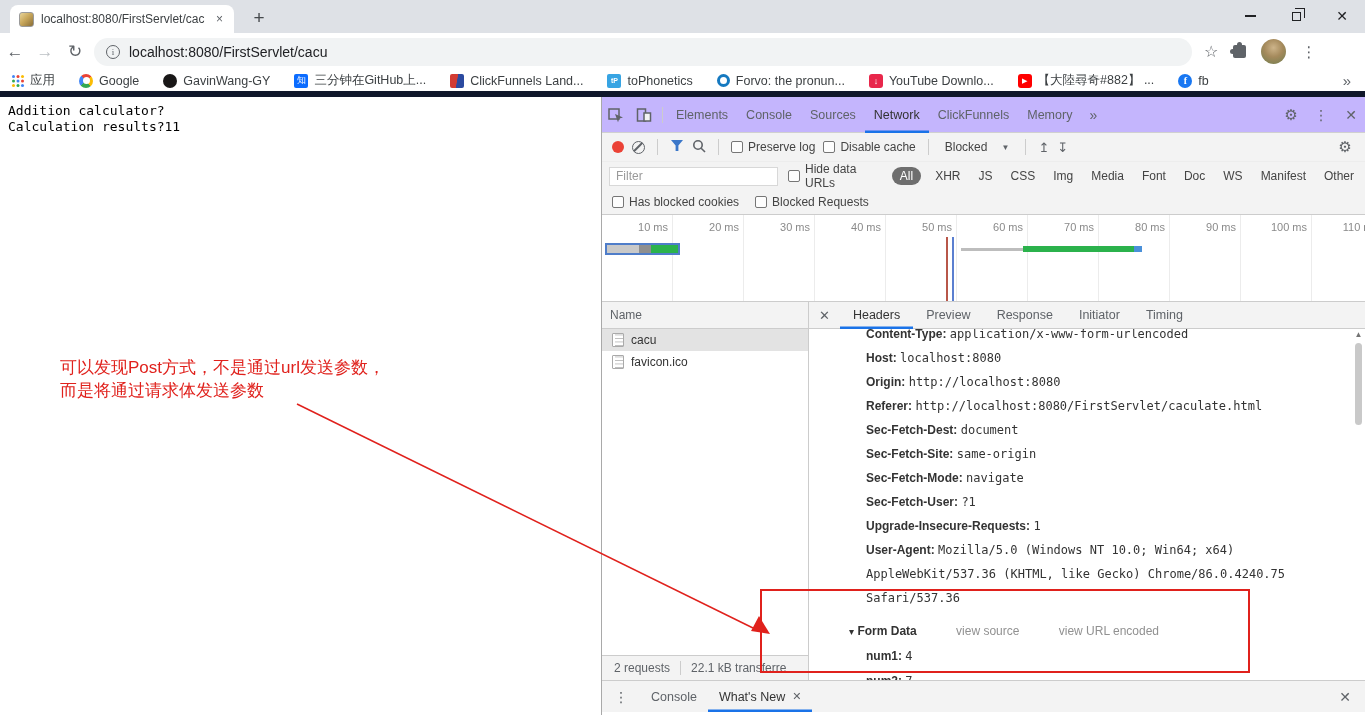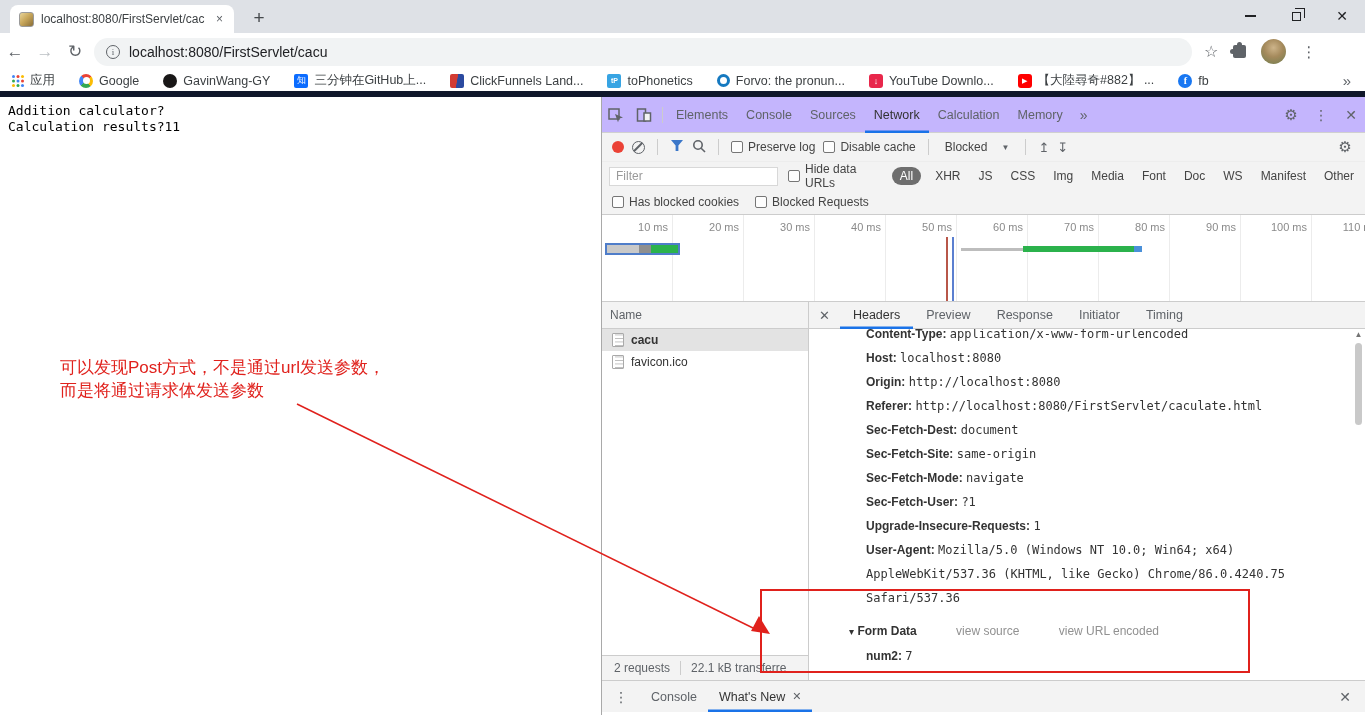--- a/index.html
+++ b/index.html
@@ -124,21 +124,21 @@
   .ov-bar2-green { position:absolute; left:421px; top:31px; width:111px; height:6px; background:#2bb24c; }
   .ov-bar2-blue { position:absolute; left:532px; top:31px; width:8px; height:6px; background:#4a90d9; }
   .ov-red-line { position:absolute; left:344px; top:22px; bottom:0; width:1.5px; background:#b8574a; }
   .ov-blue-line { position:absolute; left:350px; top:22px; bottom:0; width:1.5px; background:#5b7fd0; }
 
   .listarea { flex:1; display:flex; min-height:0; }
   .namecol { width:207px; border-right:1px solid #ccc; position:relative; flex:0 0 auto; }
   .namehdr { height:27px; background:#f3f3f3; border-bottom:1px solid #ccc; display:flex; align-items:center;
              padding-left:8px; color:#5f6368; }
   .req-row { height:22px; display:flex; align-items:center; gap:7px; padding-left:10px; color:#333; }
-  .req-row.selected { background:#e3e3e3;font-weight:bold; }
+  .req-row.selected { background:#e3e3e3; }
   .file-ic { width:12px; height:14px; background:#fff; border:1px solid #aaa; border-radius:1px;
              background-image:linear-gradient(#bbb 1px, transparent 1px);
              background-size:8px 3.5px; background-position:2px 4px; background-repeat:repeat-y; }
   .summary { position:absolute; left:0; right:0; bottom:0; height:25px; background:#f3f3f3;
              border-top:1px solid #ccc; display:flex; align-items:center; padding-left:12px;
              color:#5f6368; white-space:nowrap; overflow:hidden;margin-top:31px; }
   .sumsep { width:1px; height:14px; background:#ccc; margin:0 10px; flex:0 0 auto; }
 
   .details { flex:1; display:flex; flex-direction:column; min-width:0; position:relative; }
   .det-tabbar { height:27px; background:#f3f3f3; border-bottom:1px solid #ccc; display:flex; align-items:center;
@@ -284,21 +284,21 @@
         <svg width="16" height="16" viewBox="0 0 16 16">
             <rect x="1.5" y="2" width="8" height="12" fill="none" stroke="#5f6368" stroke-width="1.5"></rect>
             <rect x="8" y="6" width="6.5" height="8" fill="#f3f3f3" stroke="#5f6368" stroke-width="1.5"></rect>
           </svg>
       </span>
       <span class="vsep"></span>
       <span class="dt-tab">Elements</span>
       <span class="dt-tab">Console</span>
       <span class="dt-tab">Sources</span>
       <span class="dt-tab active">Network</span>
-      <span class="dt-tab">Calculation</span>
+      <span class="dt-tab">ClickFunnels</span>
       <span class="dt-tab">Memory</span>
       <span class="dt-more">»</span>
       <span class="dt-right">
         <span class="dt-icbtn gear-ic">⚙</span>
         <span class="dt-icbtn kebab-ic">⋮</span>
         <span class="dt-icbtn close-ic">✕</span>
       </span>
     </div>
 
     <div class="dt-toolbar">
@@ -427,20 +427,21 @@
           <div class="hrow"><span class="hname">Upgrade-Insecure-Requests:</span> <span class="hval">1</span></div>
           <div class="hrow"><span class="hname">User-Agent:</span> <span class="hval">Mozilla/5.0 (Windows NT 10.0; Win64; x64) AppleWebKit/537.36 (KHTML, like Gecko) Chrome/86.0.4240.75 Safari/537.36</span></div>
 
           <div class="fd-block">
             <div class="fd-titlerow">
               <span class="fd-caret">▾</span>
               <span class="fd-title">Form Data</span>
               <span class="fd-link">view source</span>
               <span class="fd-link">view URL encoded</span>
             </div>
+            <div class="fd-param hrow"><span class="hname">num1:</span> <span class="hval">4</span></div>
             <div class="fd-param hrow"><span class="hname">num2:</span> <span class="hval">7</span></div>
           </div>
         </div>
         <div class="scrollbar">
           <div class="sb-arrow">▲</div>
           <div class="sb-thumb"></div>
         </div>
       </div>
     </div>
 

